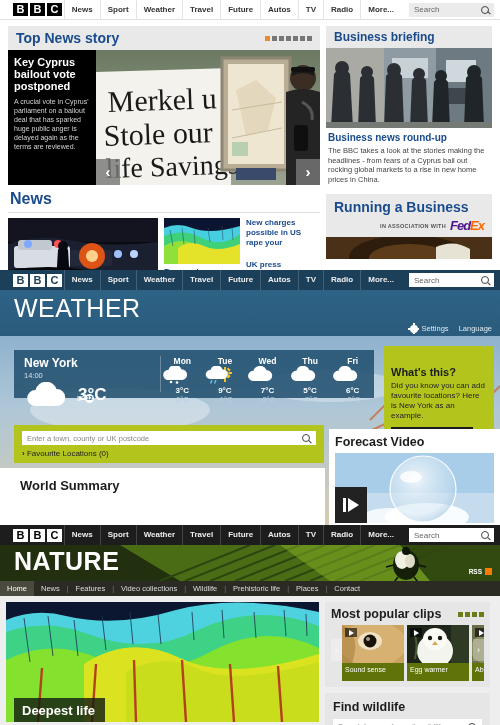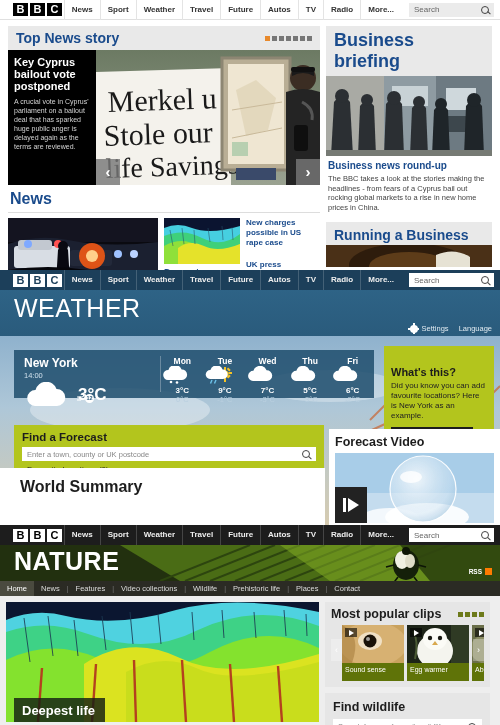--- a/index.html
+++ b/index.html
@@ -87,21 +87,21 @@
   .ng-main { width:150px; }
   .ng-main .pic { width:150px; height:70px; overflow:hidden; }
   .ng-mid { width:76px; }
   .ng-mid .pic { width:76px; height:46px; overflow:hidden; }
   .ng-mid h4 { font-size:9px; line-height:11px; color:#1a4b8c; font-weight:bold; margin-top:3px; }
   .ng-list { width:78px; }
   .ng-list a { display:block; font-size:8px; line-height:10px; color:#1a4b8c;
                font-weight:bold; text-decoration:none; margin-bottom:12px; }
 
   .biz-head { background:#e9e9e9; padding:4px 8px; }
-  .biz-head h2 { font-size:18px; color:#1a4b8c; font-weight:bold; }
+  .biz-head h2 { font-size:12px; color:#1a4b8c; font-weight:bold; }
   .biz-img { width:166px; height:80px; overflow:hidden; background:#a9a9a2; }
   .biz-body { padding:4px 2px 5px 2px; }
   .biz-body h3 { font-size:10px; color:#1a4b8c; font-weight:bold; margin-bottom:3px; }
   .biz-body p { font-size:7.5px; line-height:9.5px; color:#444; }
   .rab { background:#e9e9e9; padding:5px 8px 2px 8px; margin-top:5px; }
   .rab h2 { font-size:14px; color:#1a4b8c; font-weight:bold; }
   .rab .assoc { display:flex; align-items:center; justify-content:flex-end; gap:4px; padding:3px 0 2px 0; }
   .rab .assoc .txt { font-size:5.5px; color:#555; font-weight:bold; letter-spacing:.3px; }
   .fedex { font-size:13px; font-weight:bold; font-style:italic; letter-spacing:-1px; }
   .fedex .a { color:#4d148c; }
@@ -151,21 +151,21 @@
 
   .w-find { position:absolute; left:14px; top:135px; width:310px; background:#b3c51d; padding:6px 8px 5px 8px; }
   .w-find h3 { font-size:11.5px; font-weight:bold; color:#1d1d1d; margin-bottom:4px; }
   .w-input { background:#fff; height:14px; display:flex; align-items:center; position:relative; }
   .w-input .ph { font-size:7.5px; color:#888; padding-left:5px; }
   .w-input .mag { position:absolute; right:5px; top:2px; }
   .w-fav { font-size:8px; color:#1d1d1d; margin-top:4px; }
   .w-fav .car { font-weight:bold; }
 
   .w-world { position:absolute; left:0; top:178px; width:325px; height:57px; background:#fff; }
-  .w-world h3 { font-size:16px; font-weight:bold; color:#1d1d1d; padding:10px 0 0 20px; }
+  .w-world h3 { font-size:13px; font-weight:bold; color:#1d1d1d; padding:10px 0 0 20px; }
 
   .w-vid { position:absolute; left:329px; top:139px; width:171px; height:110px; background:#fff; padding:6px 6px 0 6px; }
   .w-vid h3 { font-size:12.5px; font-weight:bold; color:#1d1d1d; margin-bottom:4px; }
   .w-vid .shot { position:relative; width:159px; height:70px; overflow:hidden;
      background:linear-gradient(180deg,#9dc5e3 0%,#bcd8ec 70%,#cfe0ef 100%); }
   .playbox { position:absolute; left:0; bottom:0; width:32px; height:36px; background:#222;
              display:flex; align-items:center; justify-content:center; }
   .playbox .tri { width:0;height:0;border-left:11px solid #fff;border-top:7px solid transparent;border-bottom:7px solid transparent; }
   .playbox .bar { width:3px; height:14px; background:#fff; margin-right:2px; }
 
@@ -335,21 +335,21 @@
                   <path d="M44 10 l2 14"></path>
                     <path d="M58 8 l1 14"></path>
                     <path d="M68 9 l1 13"></path>
                 </g>
               </svg>
             </div>
             <h4>Deepest ocean 'teems with microbes'</h4>
           </div>
 
           <div class="ng-list">
-            <a href="#">New charges possible in US rape case</a>
+            <a href="#">New charges possible in US rape your</a>
             <a href="#">UK press regulation deal 'struck'</a>
             <a href="#">India's row with Italy</a>
           </div>
         </div>
       </div>
 
       <div class="col-right">
         <div class="biz-head">
           <h2>Business briefing</h2>
         </div>
@@ -379,20 +379,24 @@
             </g>
             <rect x="0" y="74" width="166" height="6" fill="#767a74"></rect>
           </svg>
         </div>
         <div class="biz-body">
           <h3>Business news round-up</h3>
           <p>The BBC takes a look at the stories making the headlines - from fears of a Cyprus bail out rocking global markets to a rise in new home prices in China.</p>
         </div>
         <div class="rab">
           <h2>Running a Business</h2>
+          <div class="assoc">
+            <span class="txt">IN ASSOCIATION WITH</span>
+            <span class="fedex"><span class="a">Fed</span><span class="b">Ex</span></span>
+          </div>
         </div>
         <div class="rab-img">
           <svg width="166" height="22" viewBox="0 0 166 22">
             <rect width="166" height="22" fill="#4a3017"></rect>
             <ellipse cx="83" cy="20" rx="60" ry="22" fill="#2e1c0c"></ellipse>
             <ellipse cx="83" cy="21" rx="40" ry="14" fill="#5d3c19"></ellipse>
             <path d="M110 10 q18 -8 34 2 l0 10 l-34 0 z" fill="#e6e2d4"></path>
           </svg>
         </div>
       </div>
@@ -550,21 +554,20 @@
       </div>
     </div>
 
     <div class="whats">
       <h3>What's this?</h3>
       <p>Did you know you can add favourite locations? Here is New York as an example.</p>
       <button>+ Add New York</button>
     </div>
 
     <div class="w-find">
-      <h3>Find a Forecast</h3>
       <div class="w-input">
         <span class="ph">Enter a town, county or UK postcode</span>
         <span class="mag"><i class="mag-ico"></i></span>
       </div>
       <div class="w-fav">
         <span class="car">›</span>
         <span>Favourite Locations (0)</span>
       </div>
     </div>
 

